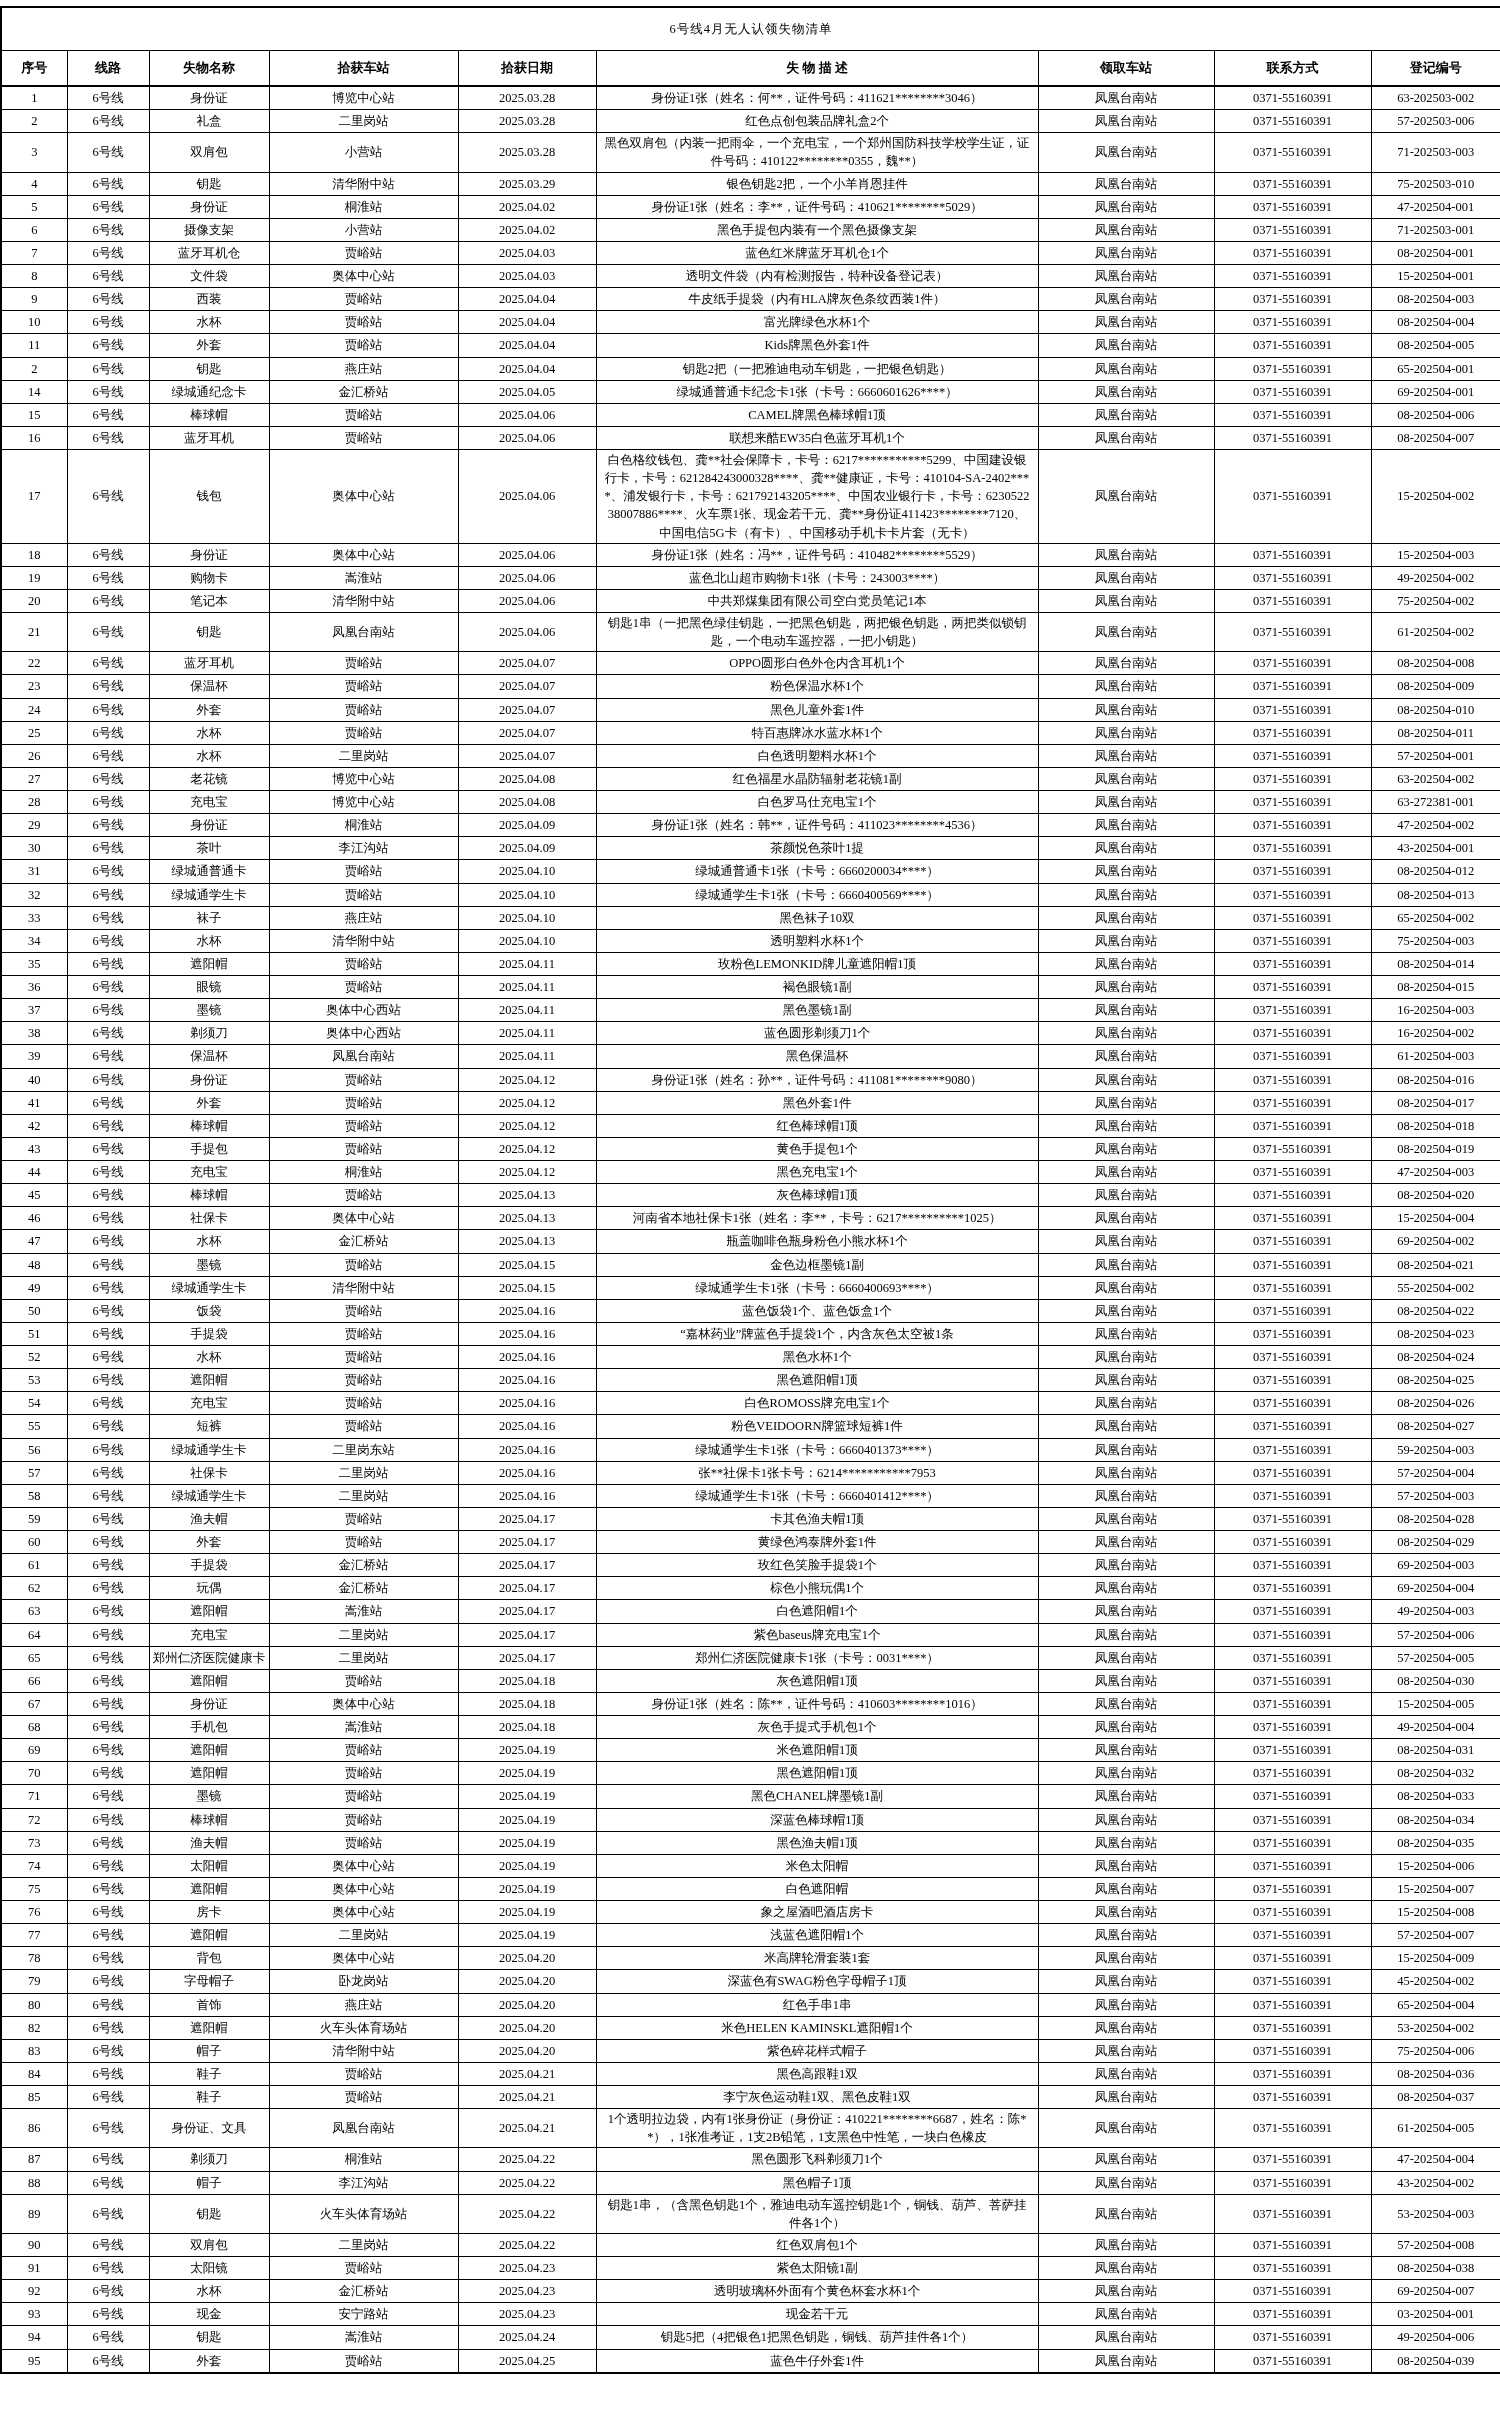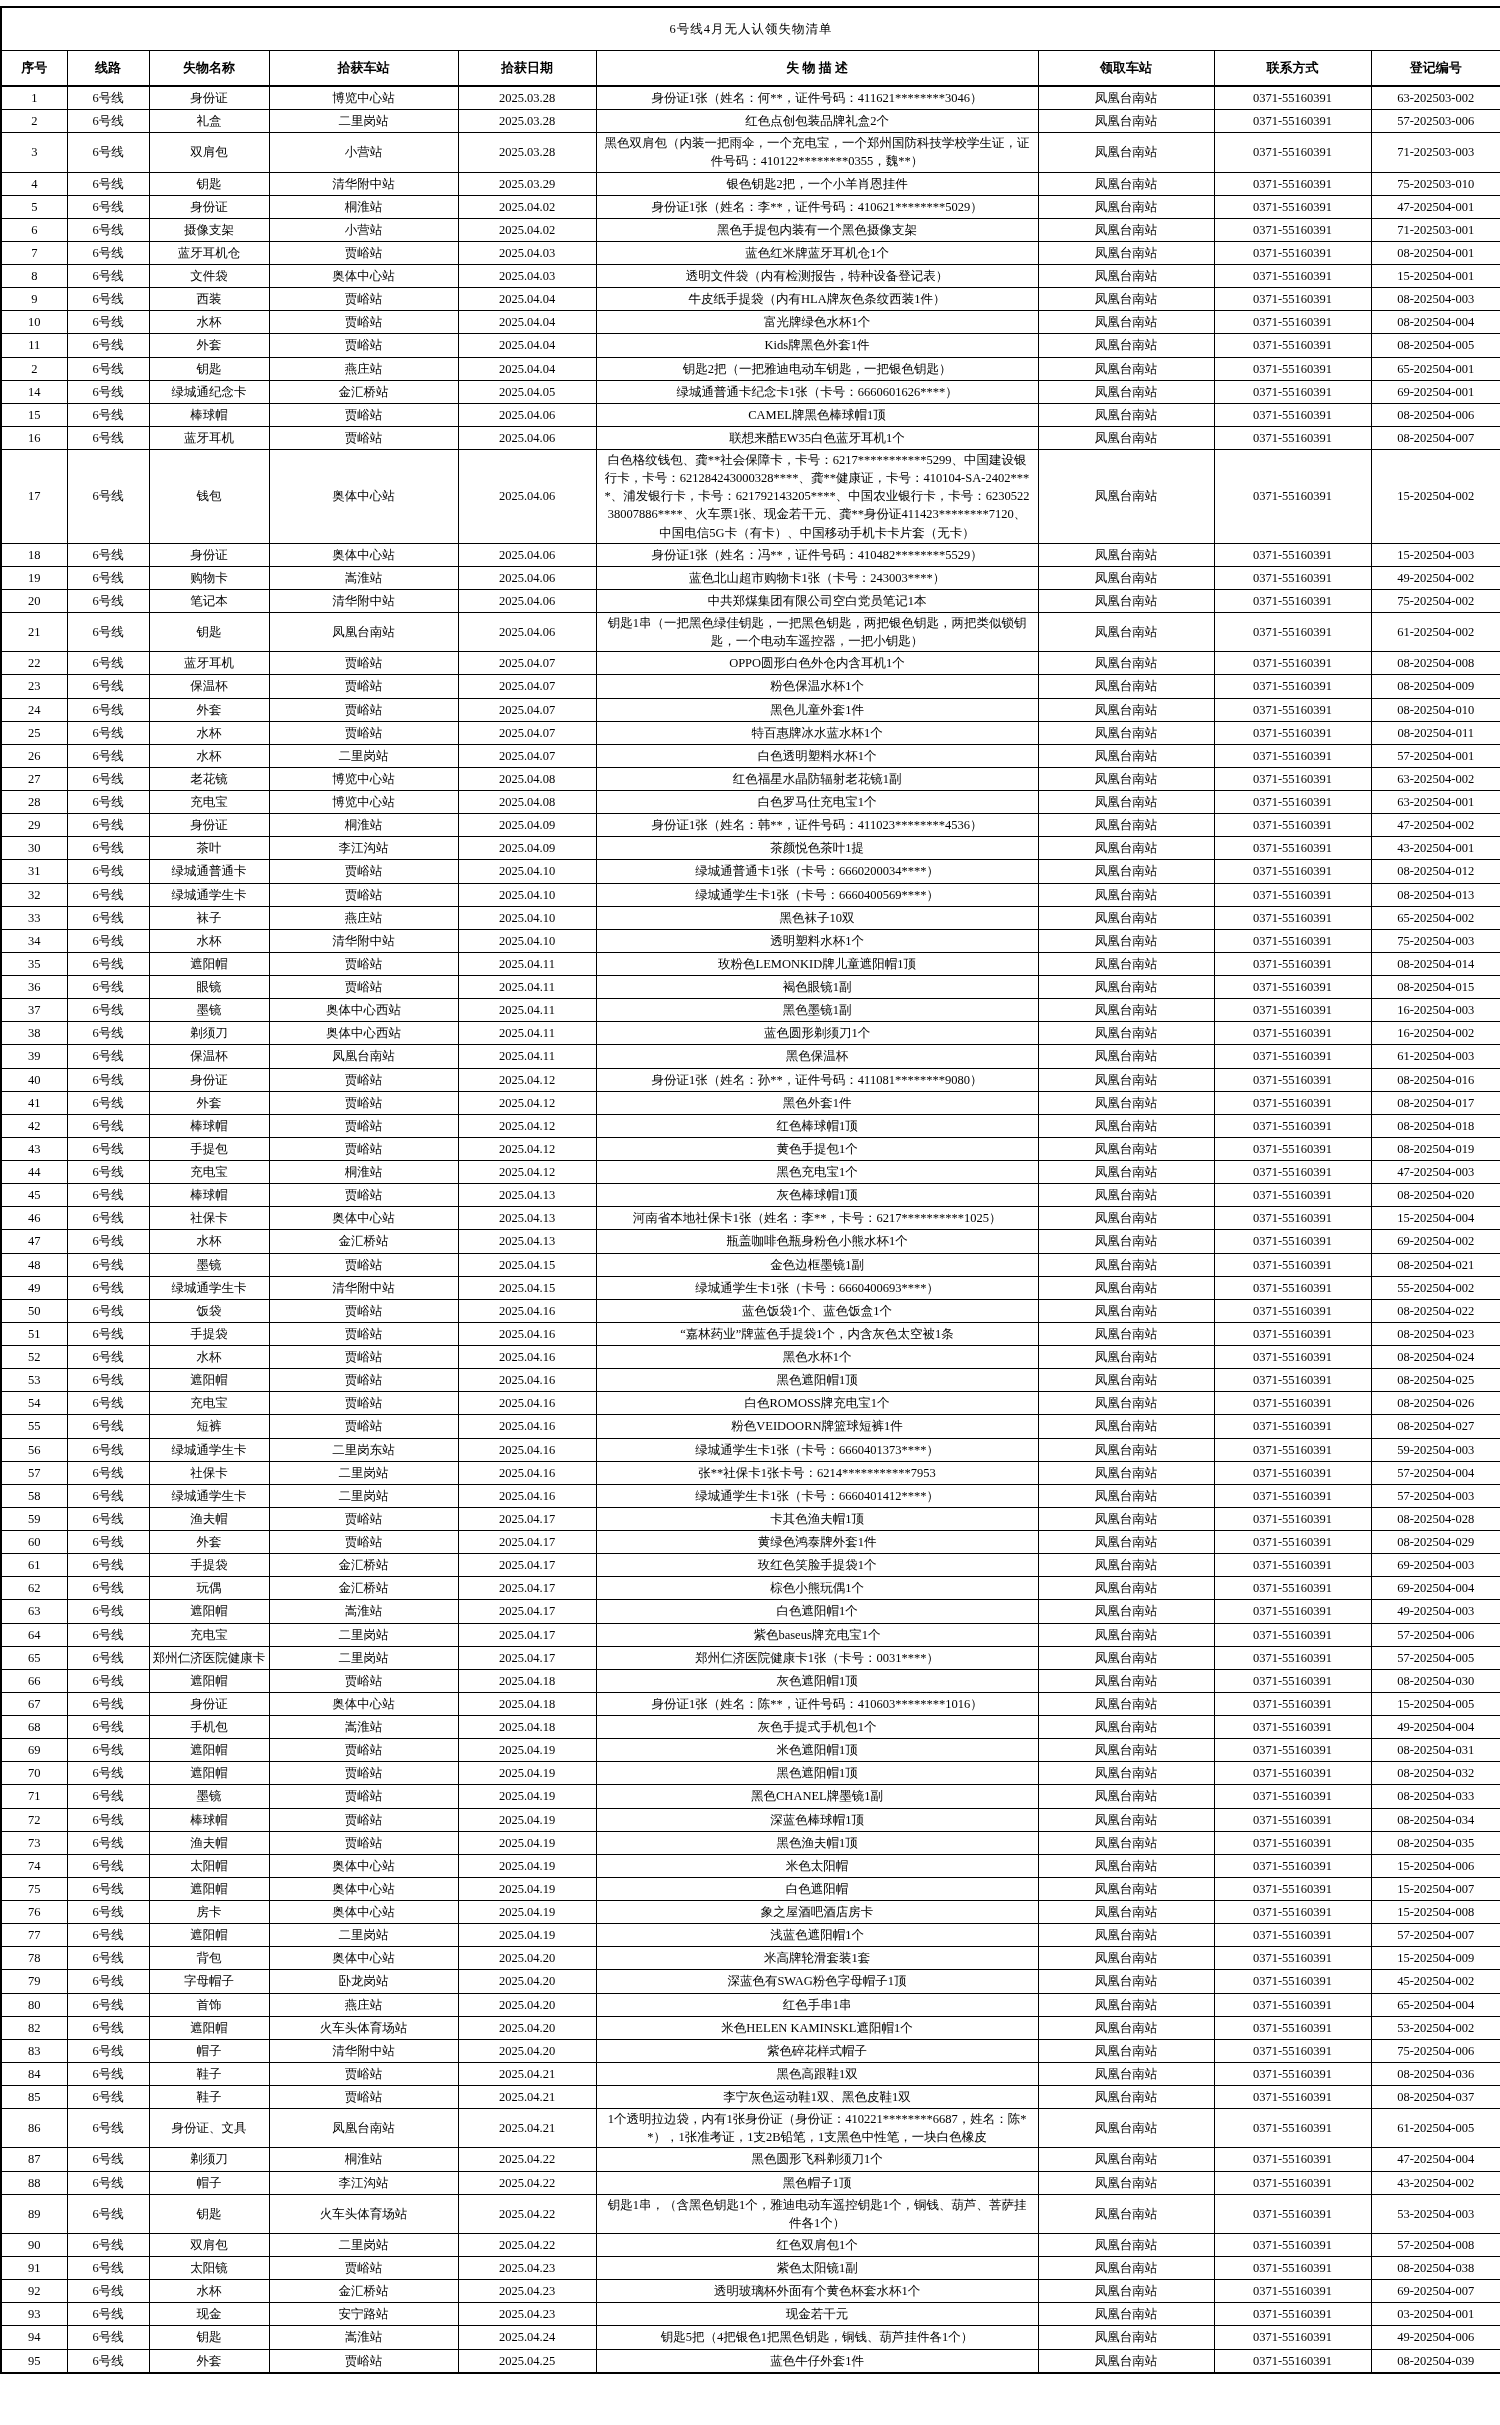--- a/index.html
+++ b/index.html
@@ -397,21 +397,21 @@
 
   <tr>
     <td class="c-seq">28</td>
     <td class="c-line">6号线</td>
     <td class="c-name">充电宝</td>
     <td class="c-station">博览中心站</td>
     <td class="c-date">2025.04.08</td>
     <td class="c-desc">白色罗马仕充电宝1个</td>
     <td class="c-pickup">凤凰台南站</td>
     <td class="c-contact">0371-55160391</td>
-    <td class="c-regno">63-202504-001</td>
+    <td class="c-regno">63-272381-001</td>
   </tr>
 
   <tr>
     <td class="c-seq">29</td>
     <td class="c-line">6号线</td>
     <td class="c-name">身份证</td>
     <td class="c-station">桐淮站</td>
     <td class="c-date">2025.04.09</td>
     <td class="c-desc">身份证1张（姓名：韩**，证件号码：411023********4536）</td>
     <td class="c-pickup">凤凰台南站</td>

